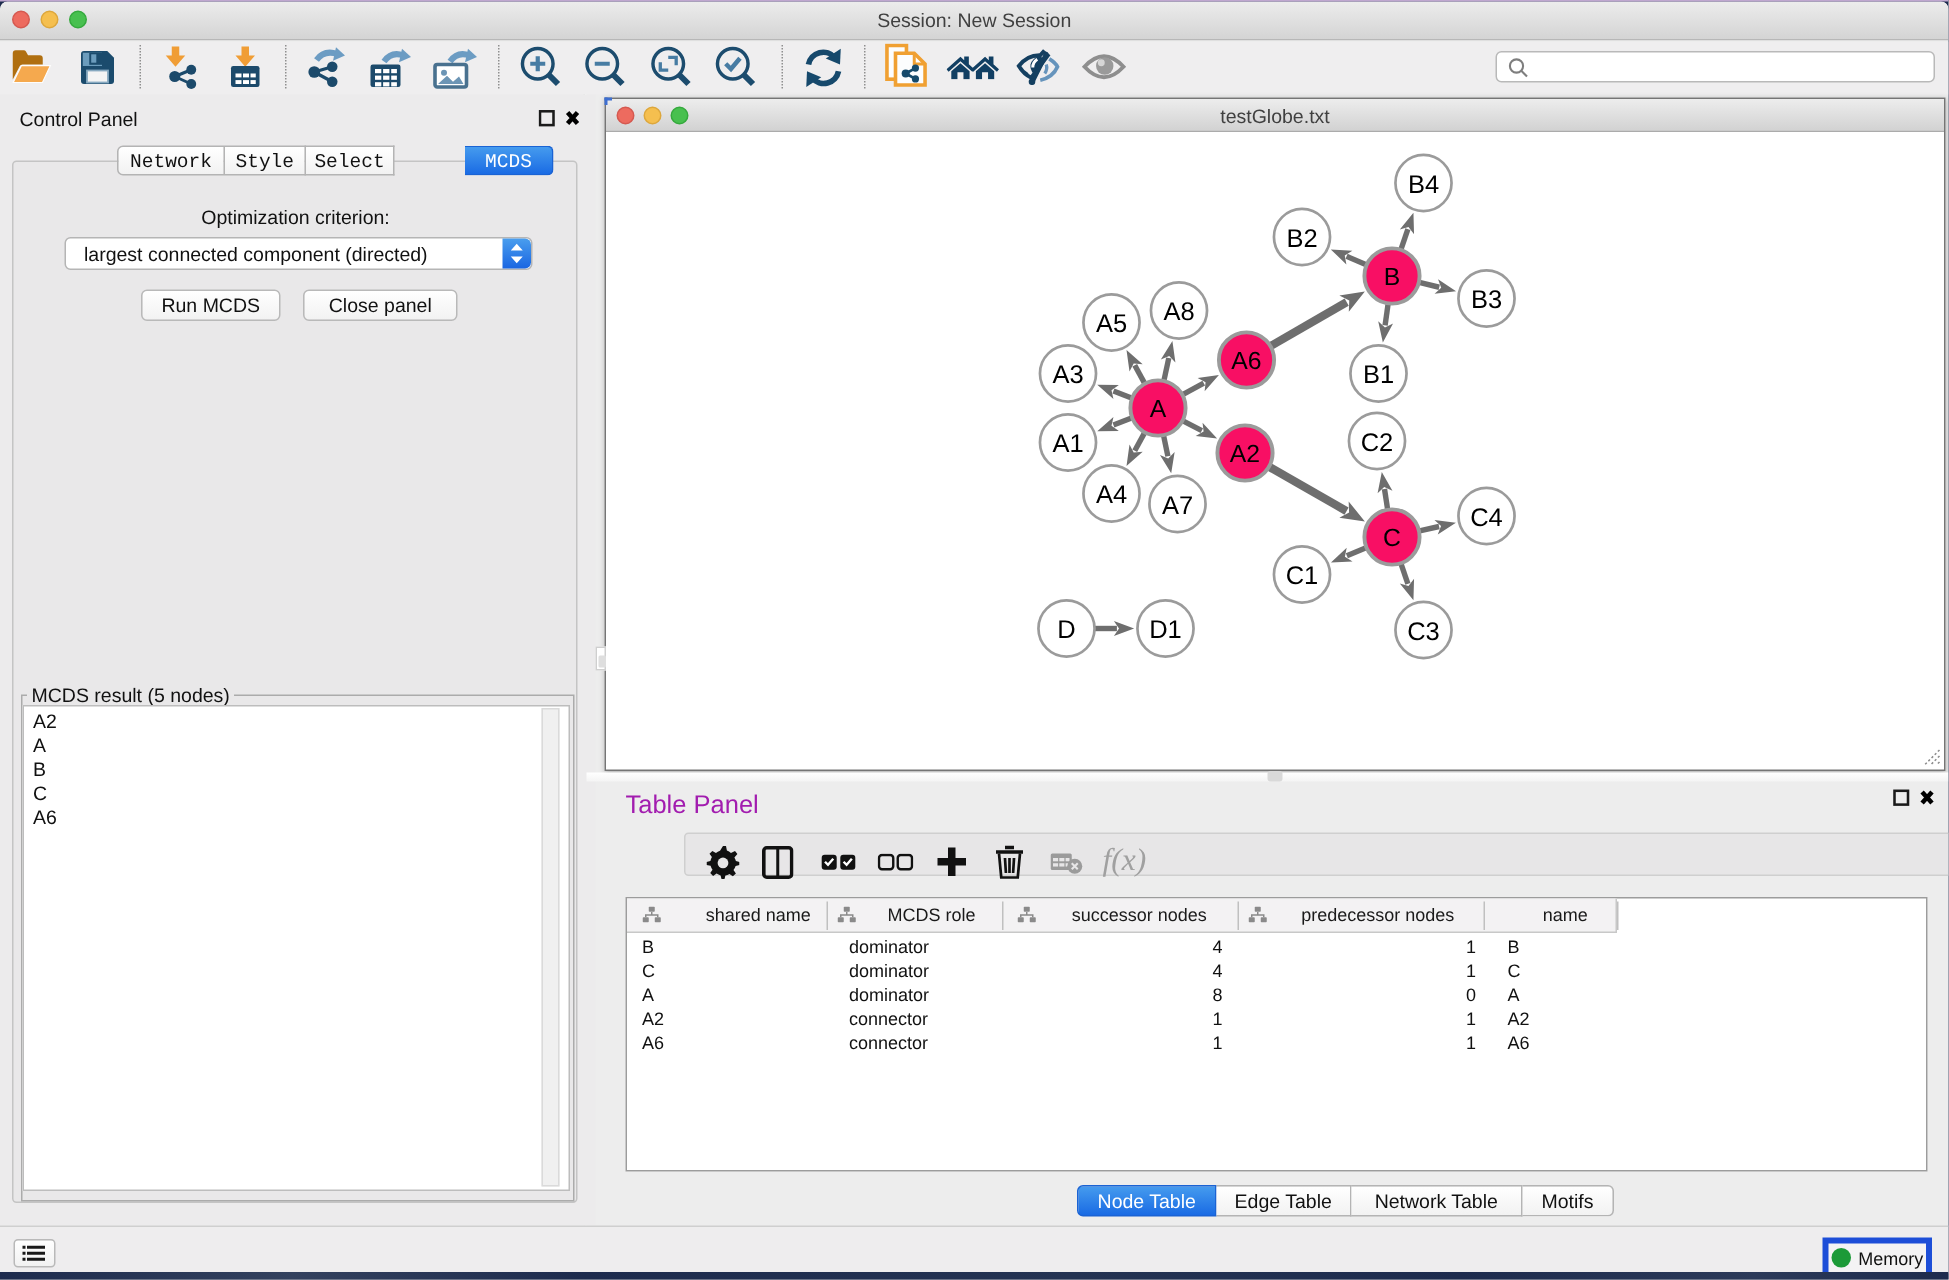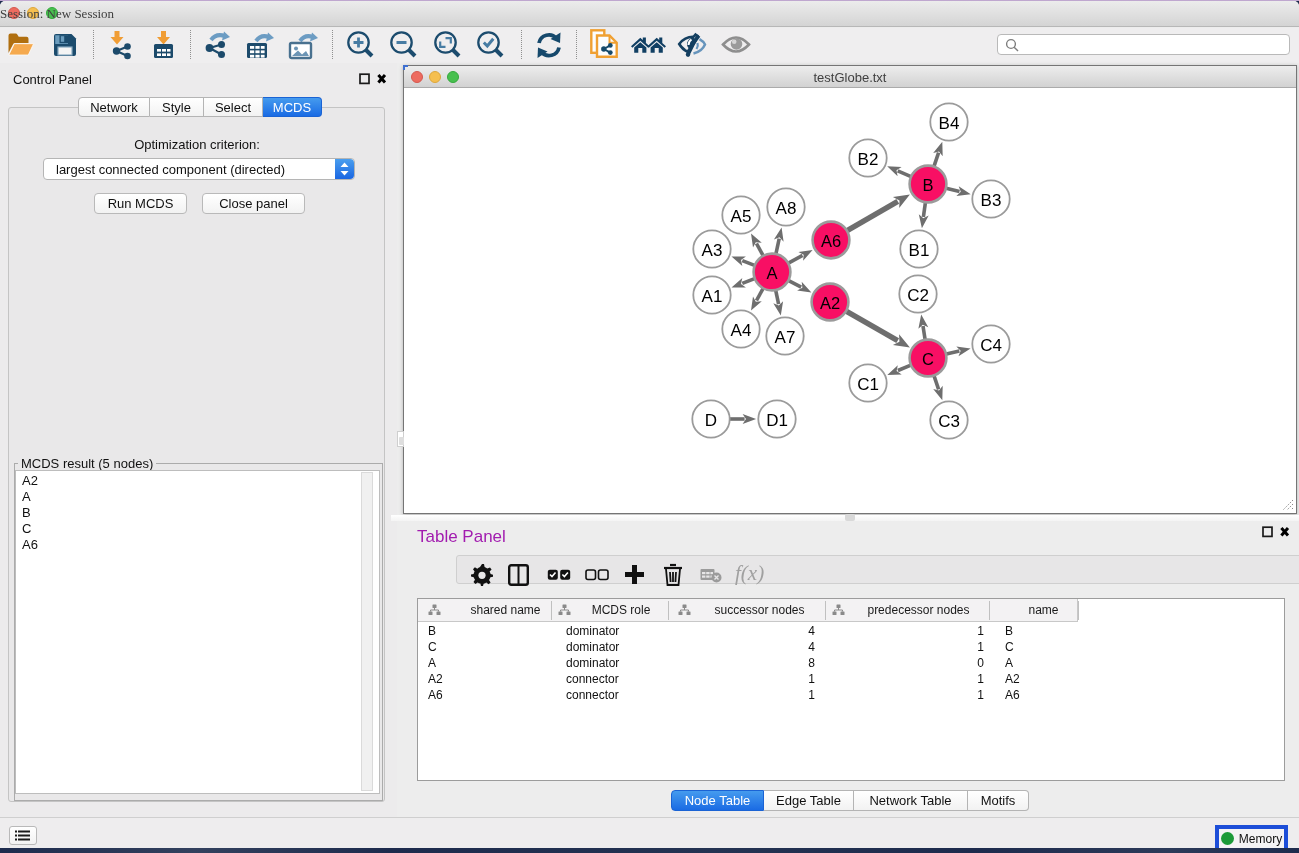--- a/index.html
+++ b/index.html
@@ -2,33 +2,33 @@
 <html><head><meta charset="utf-8"><style>
 *{margin:0;padding:0;box-sizing:border-box;}
 html,body{width:1299px;height:853px;overflow:hidden;font-family:"Liberation Sans",sans-serif;}
 body{position:relative;background:#1d2b4d;}
 #topstrip{position:absolute;left:0;top:0;width:1299px;height:1px;background:#bfa7cf;z-index:5;}
 #botstrip{position:absolute;left:0;top:848px;width:1299px;height:5px;background:linear-gradient(90deg,#1d2b4d,#33415e 15%,#1d2b4d 30%,#243352 55%,#1d2b4d 75%,#2c3a59 90%,#1d2b4d);z-index:5;}
 #app{position:absolute;left:0;top:1px;width:1299px;height:848px;background:#ededed;border-radius:5px 5px 0 0;overflow:hidden;}
 .abs{position:absolute;}
 #titlebar{position:absolute;left:0;top:0;width:1299px;height:26px;background:linear-gradient(#ececec,#d4d4d4);border-bottom:1px solid #b7b7b7;border-radius:5px 5px 0 0;}
 .tl{position:absolute;top:6px;width:12px;height:12px;border-radius:50%;}
-#titlebar .t-title{position:absolute;top:5px;width:100%;font-size:13px;color:#404040;font-family:Liberation Serif, serif;}
+#titlebar .t-title{position:absolute;top:5px;width:100%;text-align:center;font-size:13px;color:#404040;}
 #toolbar{position:absolute;left:0;top:27px;width:1299px;height:35px;background:#efeeef;}
 .sep{position:absolute;top:2px;height:29px;width:0;border-left:1px dotted #8f8f8f;}
 .winttl{position:absolute;font-size:13px;color:#404040;}
 #cpanel{position:absolute;left:0;top:62px;width:397px;height:754px;background:#ecebec;}
 #cpanel .hdr{position:absolute;left:13px;top:9px;font-size:13px;color:#111;}
 .dockbtns{position:absolute;font-size:12px;color:#111;}
 #cp-inner{position:absolute;left:8px;top:44px;width:377px;height:695px;background:#e9e8e9;border:1px solid #c4c4c4;border-radius:3px;}
-.tabbar{position:absolute;display:flex;height:20px;}
+.tabbar{position:absolute;display:flex;height:20px;font-family:Liberation Mono, monospace;}
 .tab{height:20px;border:1px solid #b4b4b4;border-left:none;background:linear-gradient(#ffffff,#f2f2f2);font-size:13px;color:#111;text-align:center;line-height:19px;}
 .tab.first{border-left:1px solid #b4b4b4;border-radius:4px 0 0 4px;}
 .tab.last{border-radius:0 4px 4px 0;}
-.tab.sel{background:linear-gradient(#459bee,#1a6be4);color:#fff;border-color:#1a63d4;}
+.tab.sel{background:linear-gradient(#459bee,#1a6be4);color:#fff;border-color:#1a63d4;margin-left:47px;}
 .btn{position:absolute;background:linear-gradient(#ffffff,#f2f2f2);border:1px solid #b9b9b9;border-radius:4px;font-size:13px;color:#111;text-align:center;}
 #listbtn{border-radius:3px;}
 #netwin{position:absolute;left:403px;top:64px;width:894px;height:449px;background:#fff;border:1px solid #757575;box-shadow:0 1px 4px rgba(0,0,0,0.25);}
 #netwin .ttlbar{position:absolute;left:0;top:0;width:100%;height:22px;background:linear-gradient(#ededed,#d2d2d2);border-bottom:1px solid #ababab;}
 #tpanel{position:absolute;left:397px;top:521px;width:902px;height:295px;}
 #tpanel .hdr{position:absolute;left:20px;top:5px;font-size:17px;color:#a21caf;}
 #ttoolbar{position:absolute;left:13px;top:33px;width:882px;height:29px;background:#e7e6e7;border:1px solid #cfcfcf;border-radius:3px;margin-left:46px;}
 #ttable{position:absolute;left:20px;top:76px;width:868px;height:183px;background:#fff;border:1px solid #9c9c9c;}
 .thead{position:absolute;left:0;top:0;height:23px;background:#f3f2f3;border-bottom:1px solid #c8c8c8;}
 .thcell{position:absolute;top:0;height:22px;font-size:12px;color:#1a1a1a;text-align:center;line-height:22px;}

